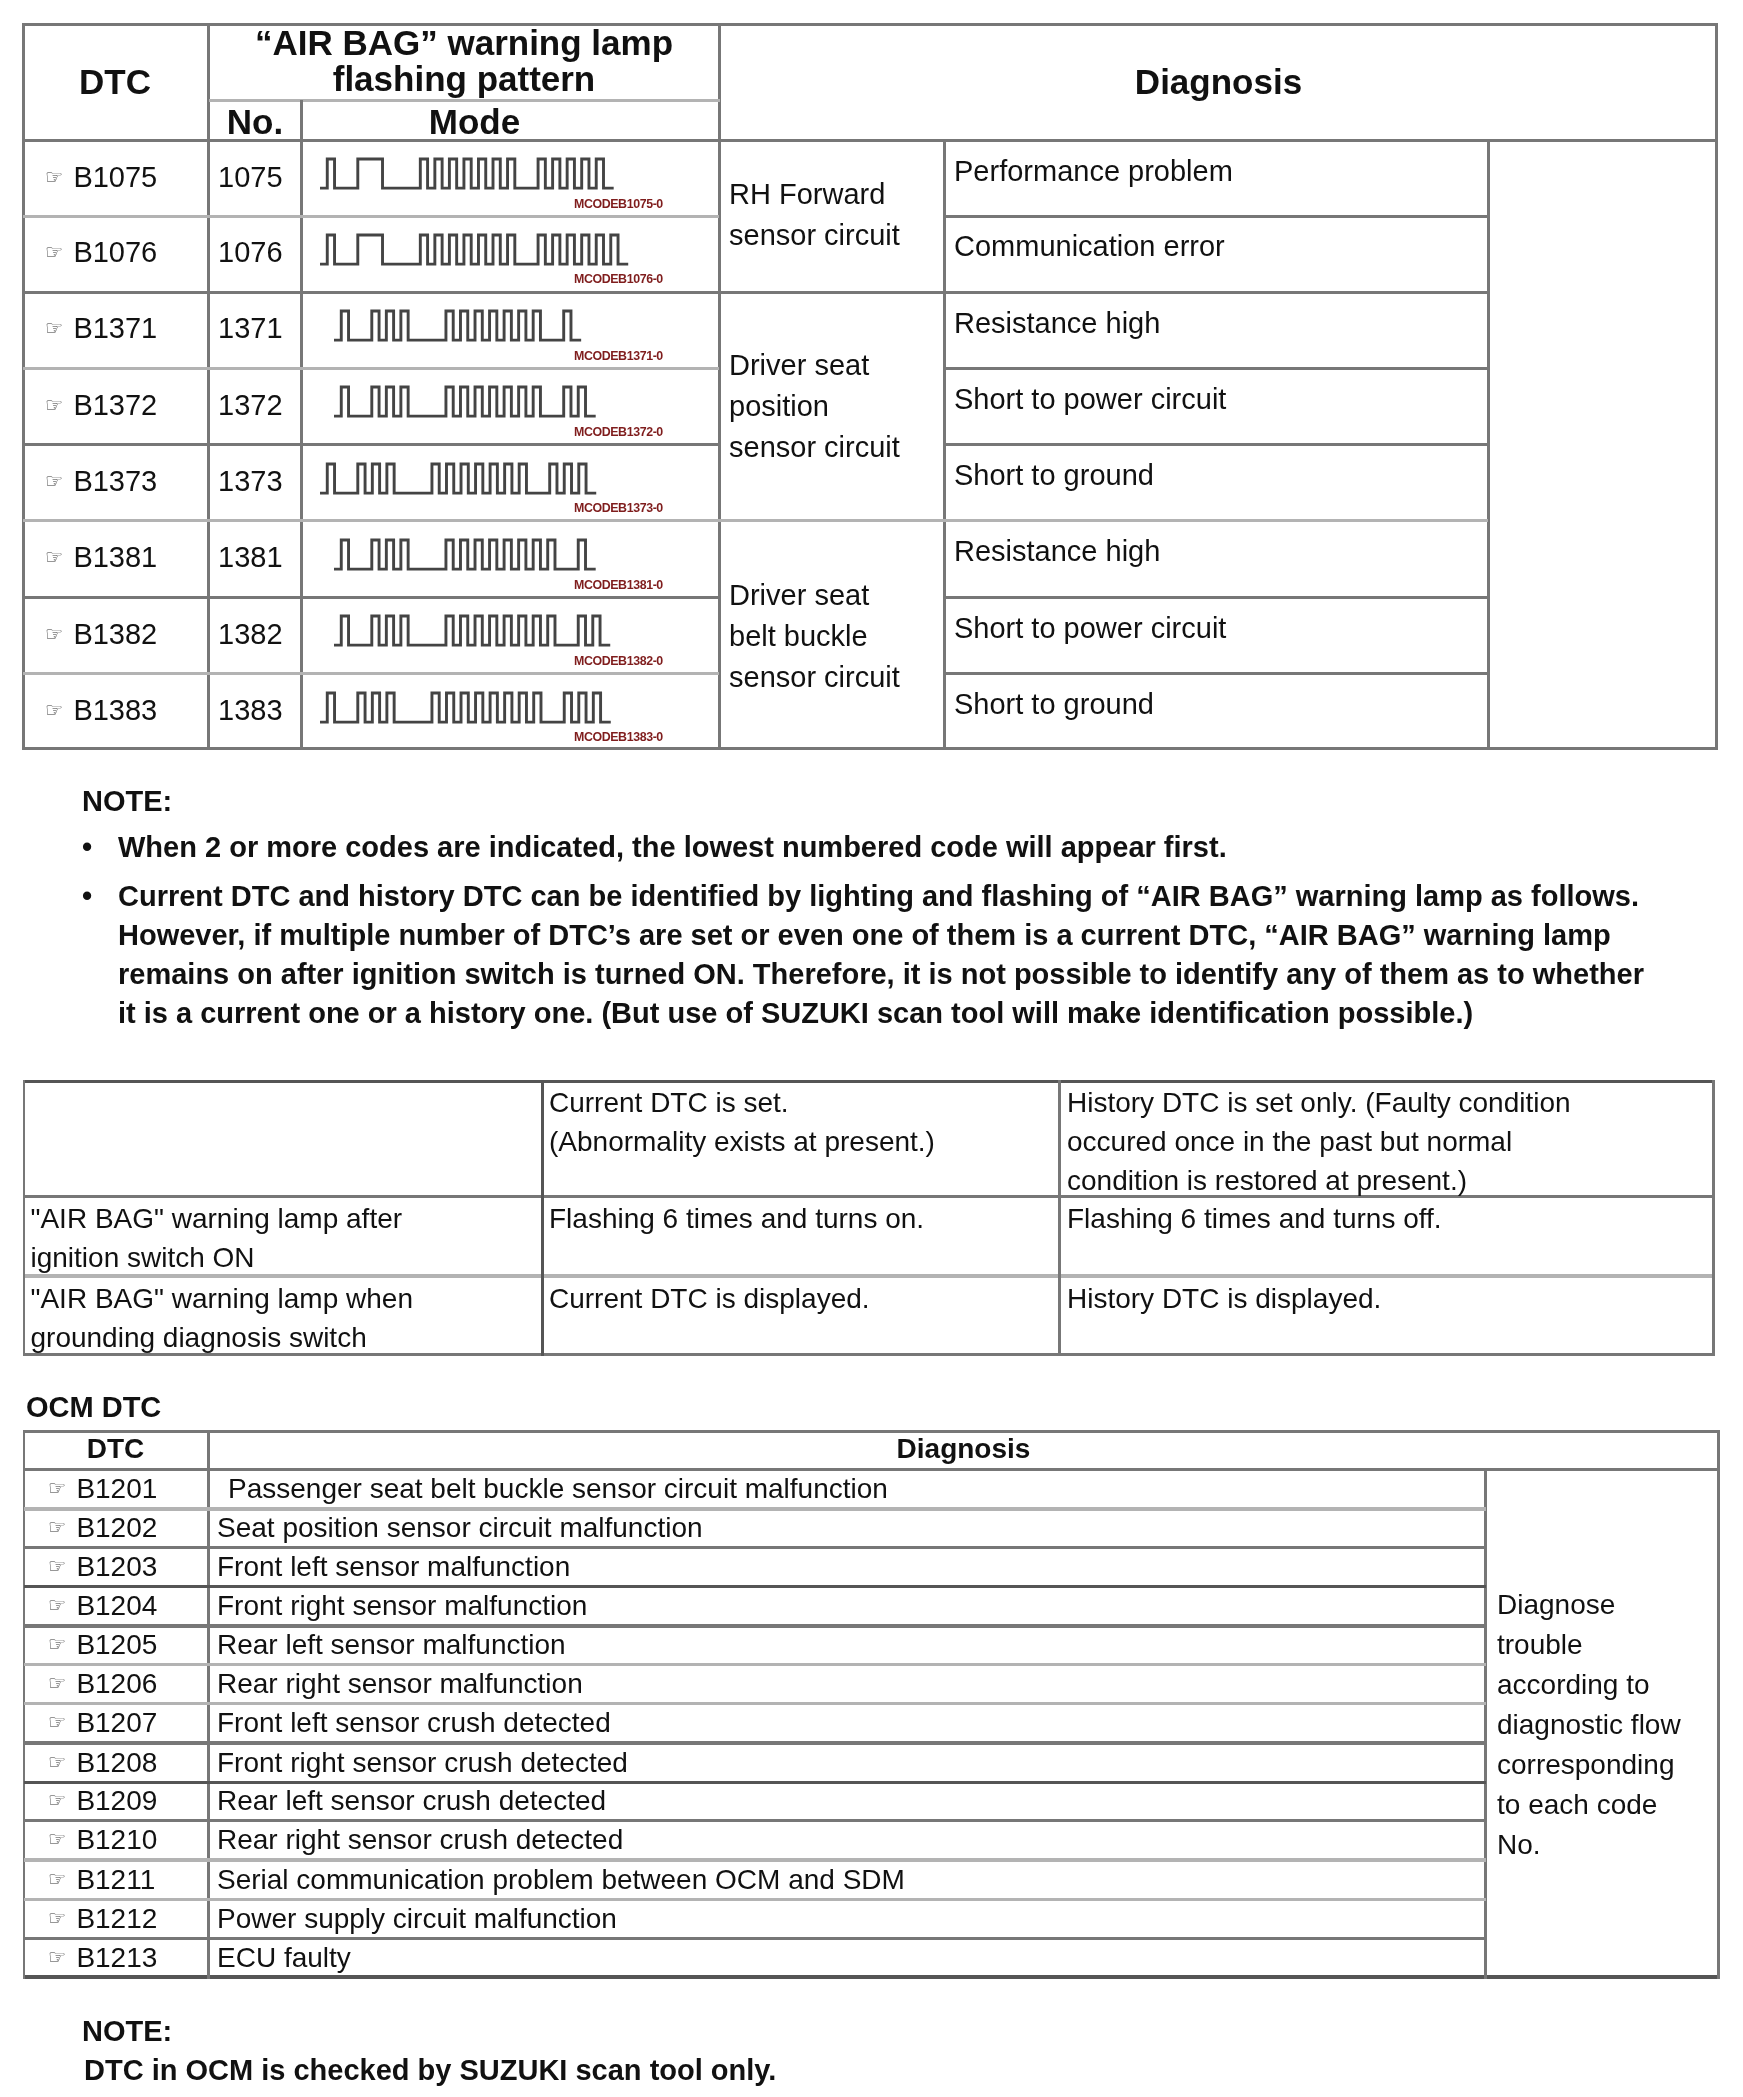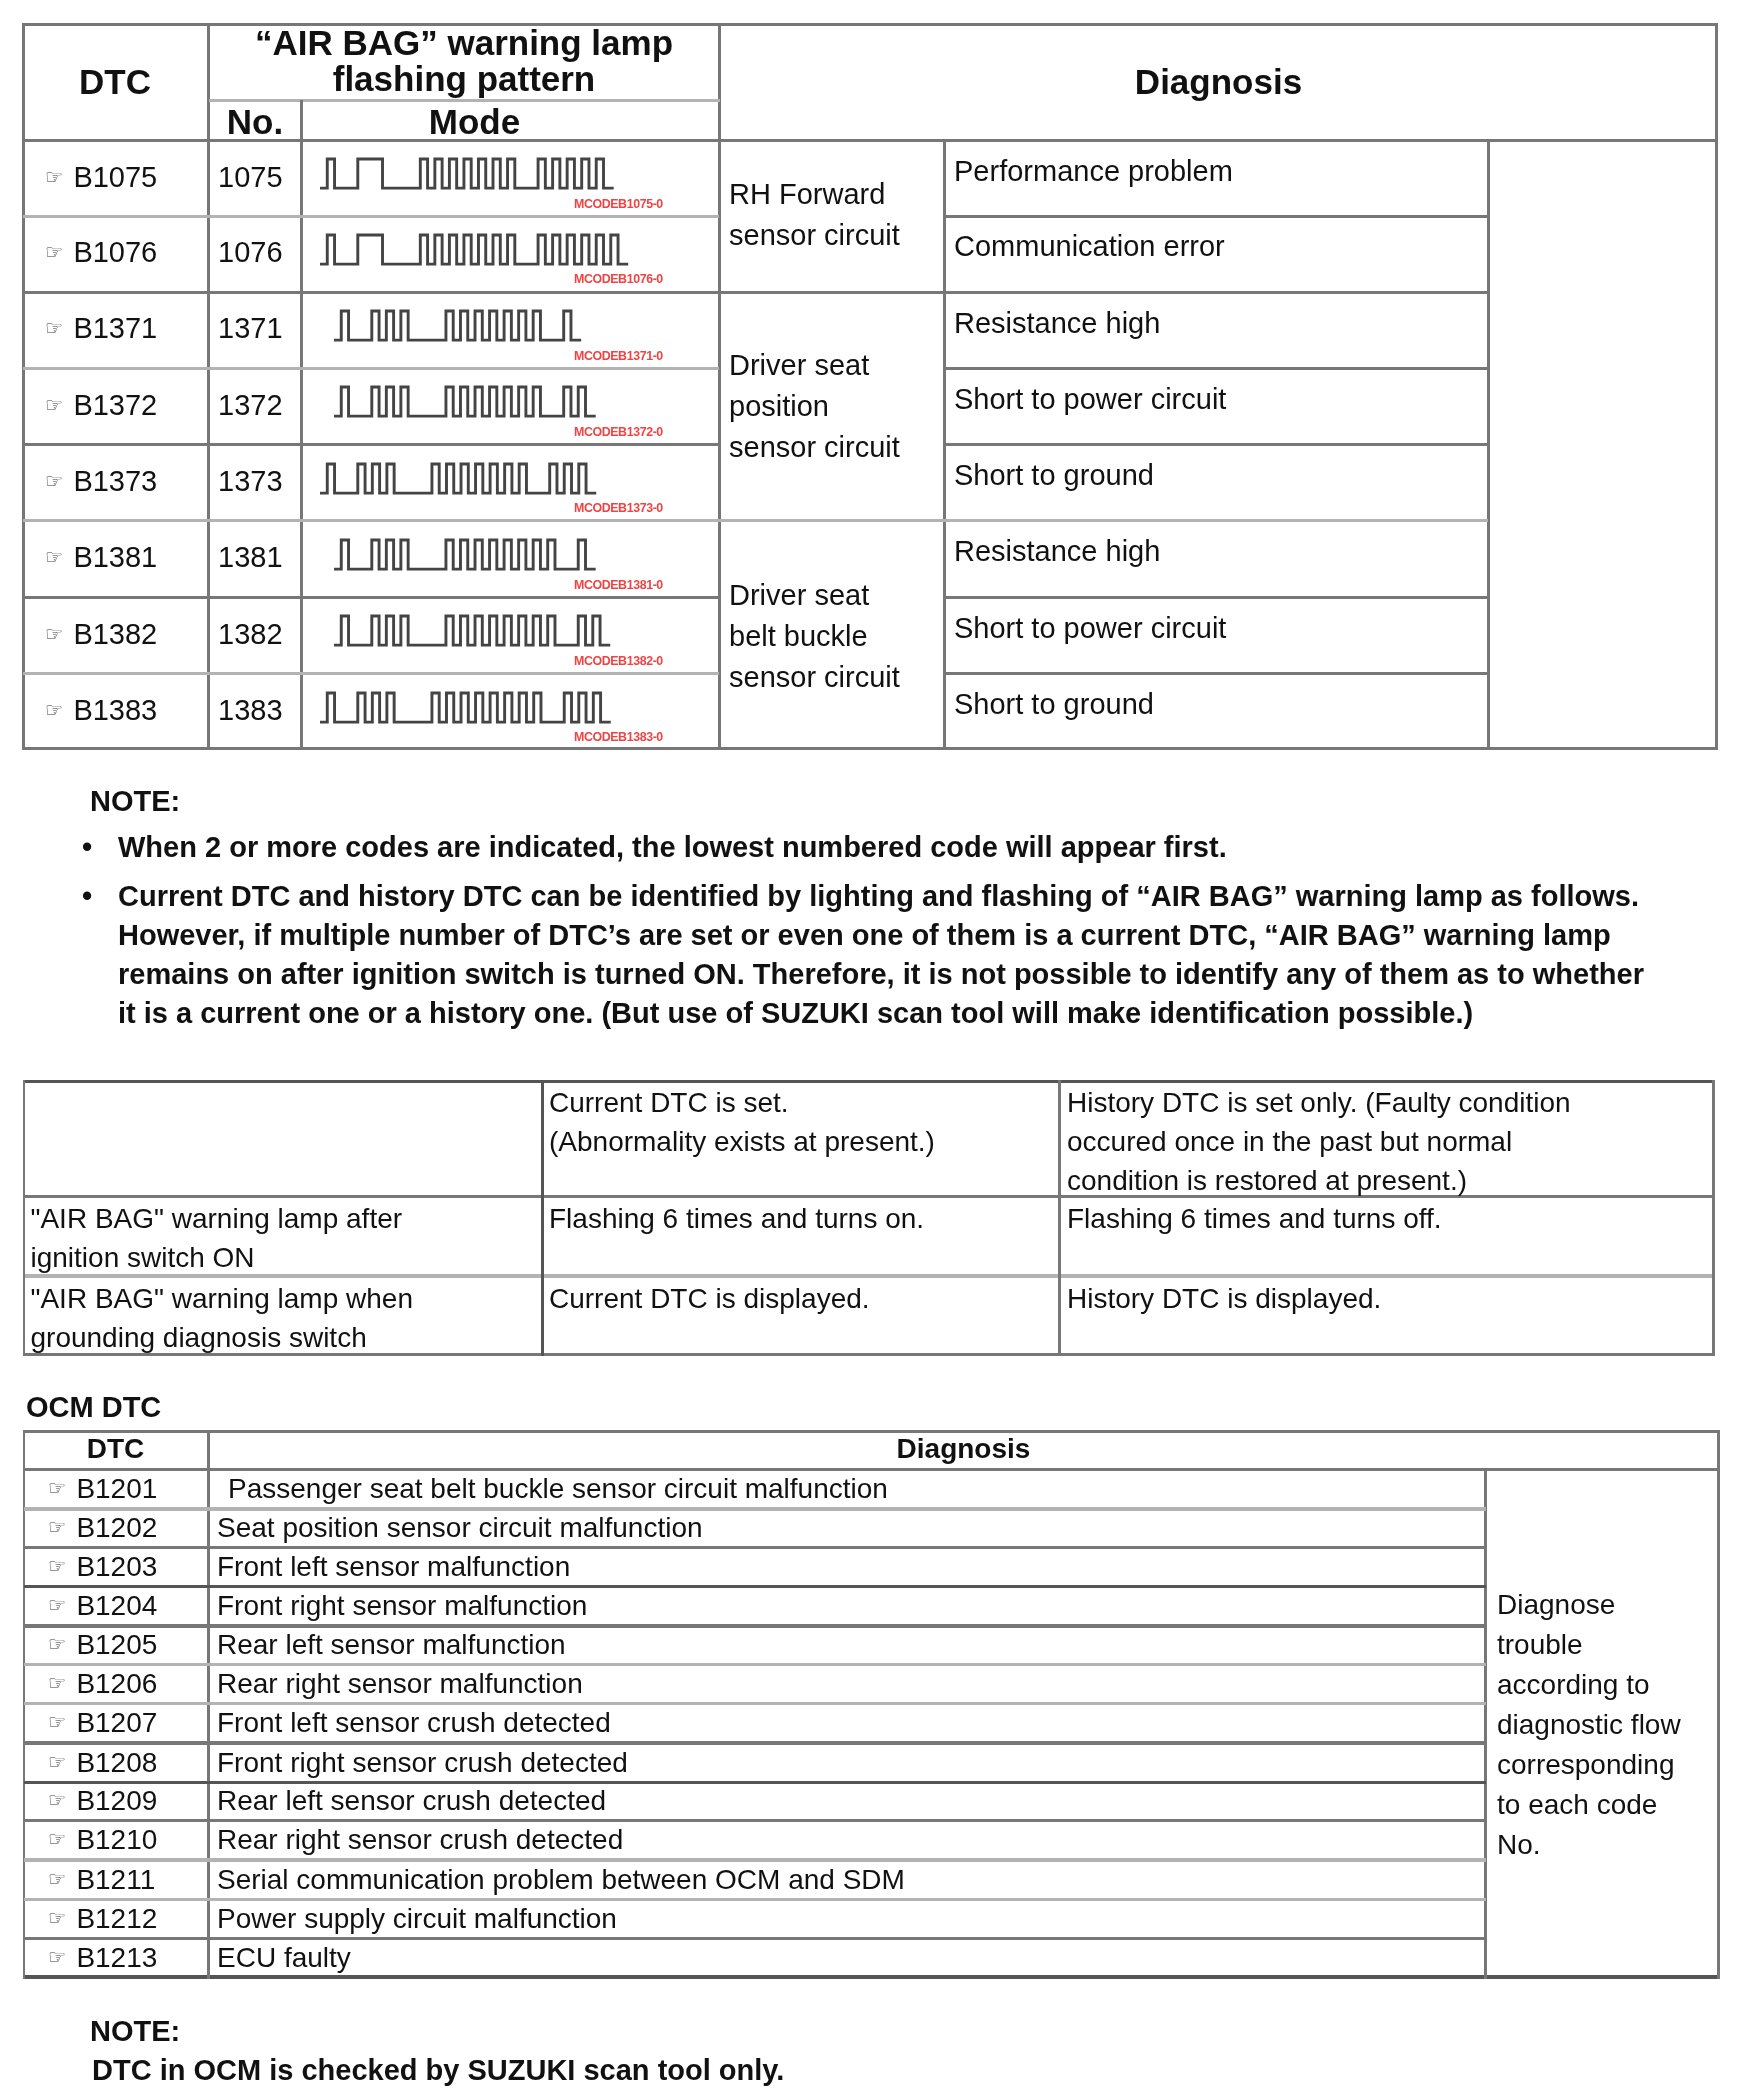--- a/index.html
+++ b/index.html
@@ -10,22 +10,22 @@
   .abs { position: absolute; }
   .hl { position: absolute; background: #777; height: 2.9px; }
   .hl.light { background: #b3b3b3; }
   .hl.dark { background: #555; }
   .vl { position: absolute; background: #777; width: 2.9px; }
   .vl.dark { background: #555; }
   .txt { position: absolute; white-space: nowrap; }
   .hdr { font-weight: bold; font-size: 35px; text-align: center; }
   .cell { font-size: 29px; }
   .hand { font-size: 20.3px; color: #333; margin-right: 10.2px; position: relative; top: -2.9px; }
-  .cap { font-size: 12.4px; font-weight: bold; letter-spacing: -0.4px; color: #ef4444; }
-  .note-title { font-weight: bold; font-size: 29px; margin-left: 8px; }
+  .cap { font-size: 12.4px; font-weight: bold; letter-spacing: -0.4px; color: #7f1d1d; }
+  .note-title { font-weight: bold; font-size: 29px; }
   .note-bullet { font-weight: bold; font-size: 29px; line-height: 39px; white-space: normal; }
   .mid { font-size: 28px; line-height: 39px; white-space: normal; }
   .ocm { font-size: 28px; }
   .diag-note { font-size: 28px; line-height: 40px; white-space: normal; }
   svg.wave { position: absolute; overflow: visible; }
   svg.wave path { fill: none; stroke: #444; stroke-width: 4; }
 </style>
 </head>
 <body>
 

